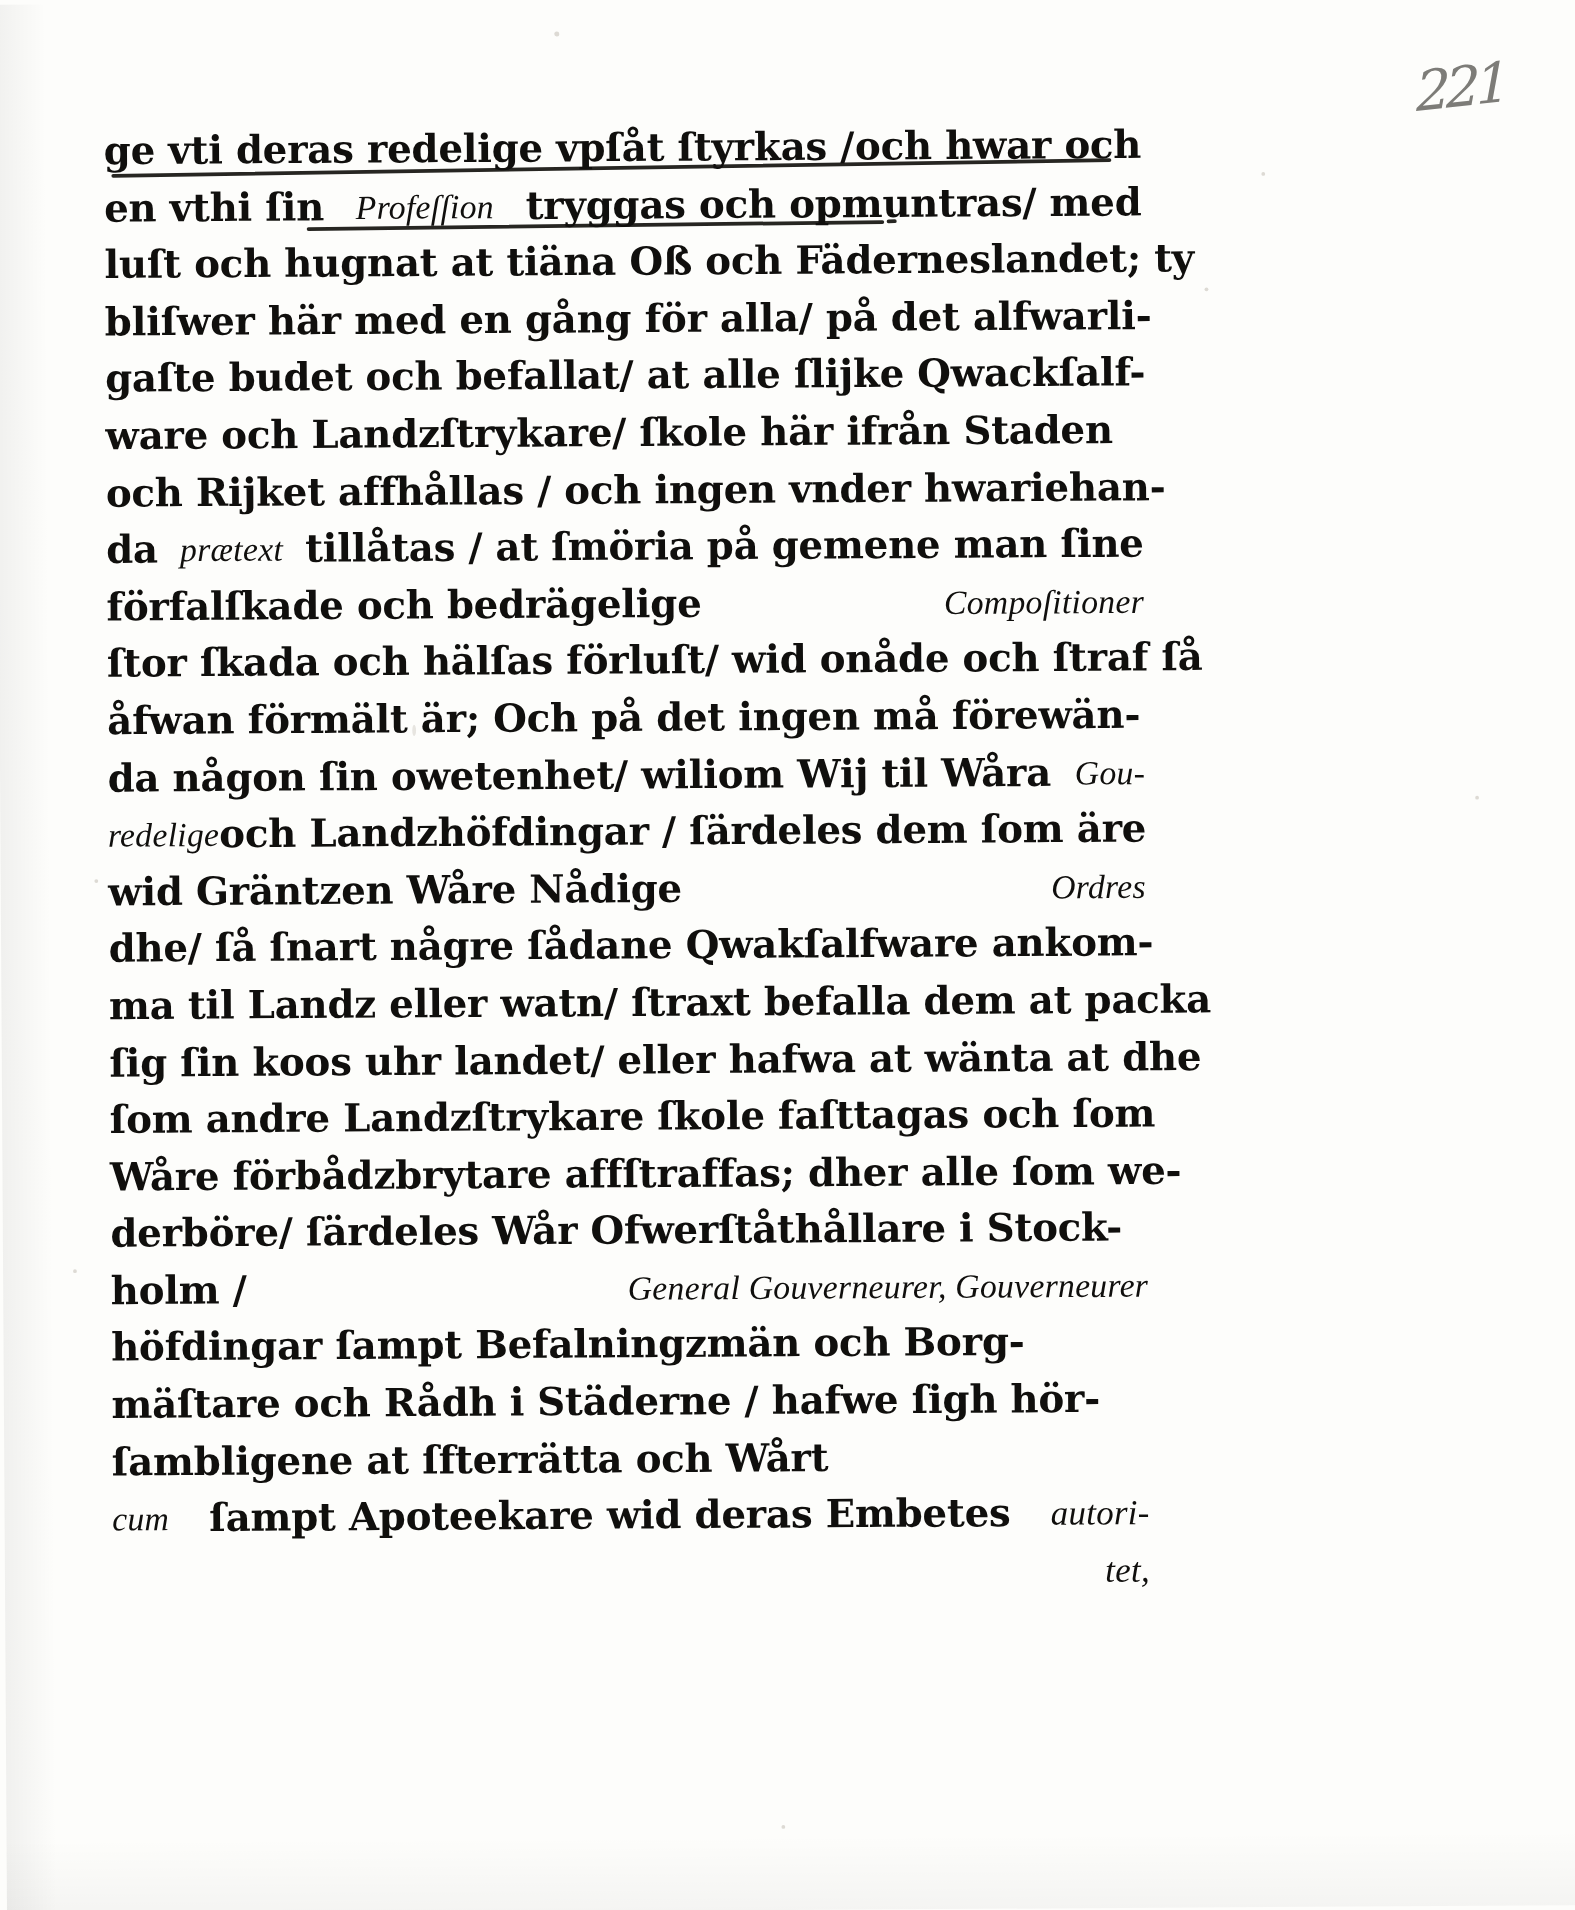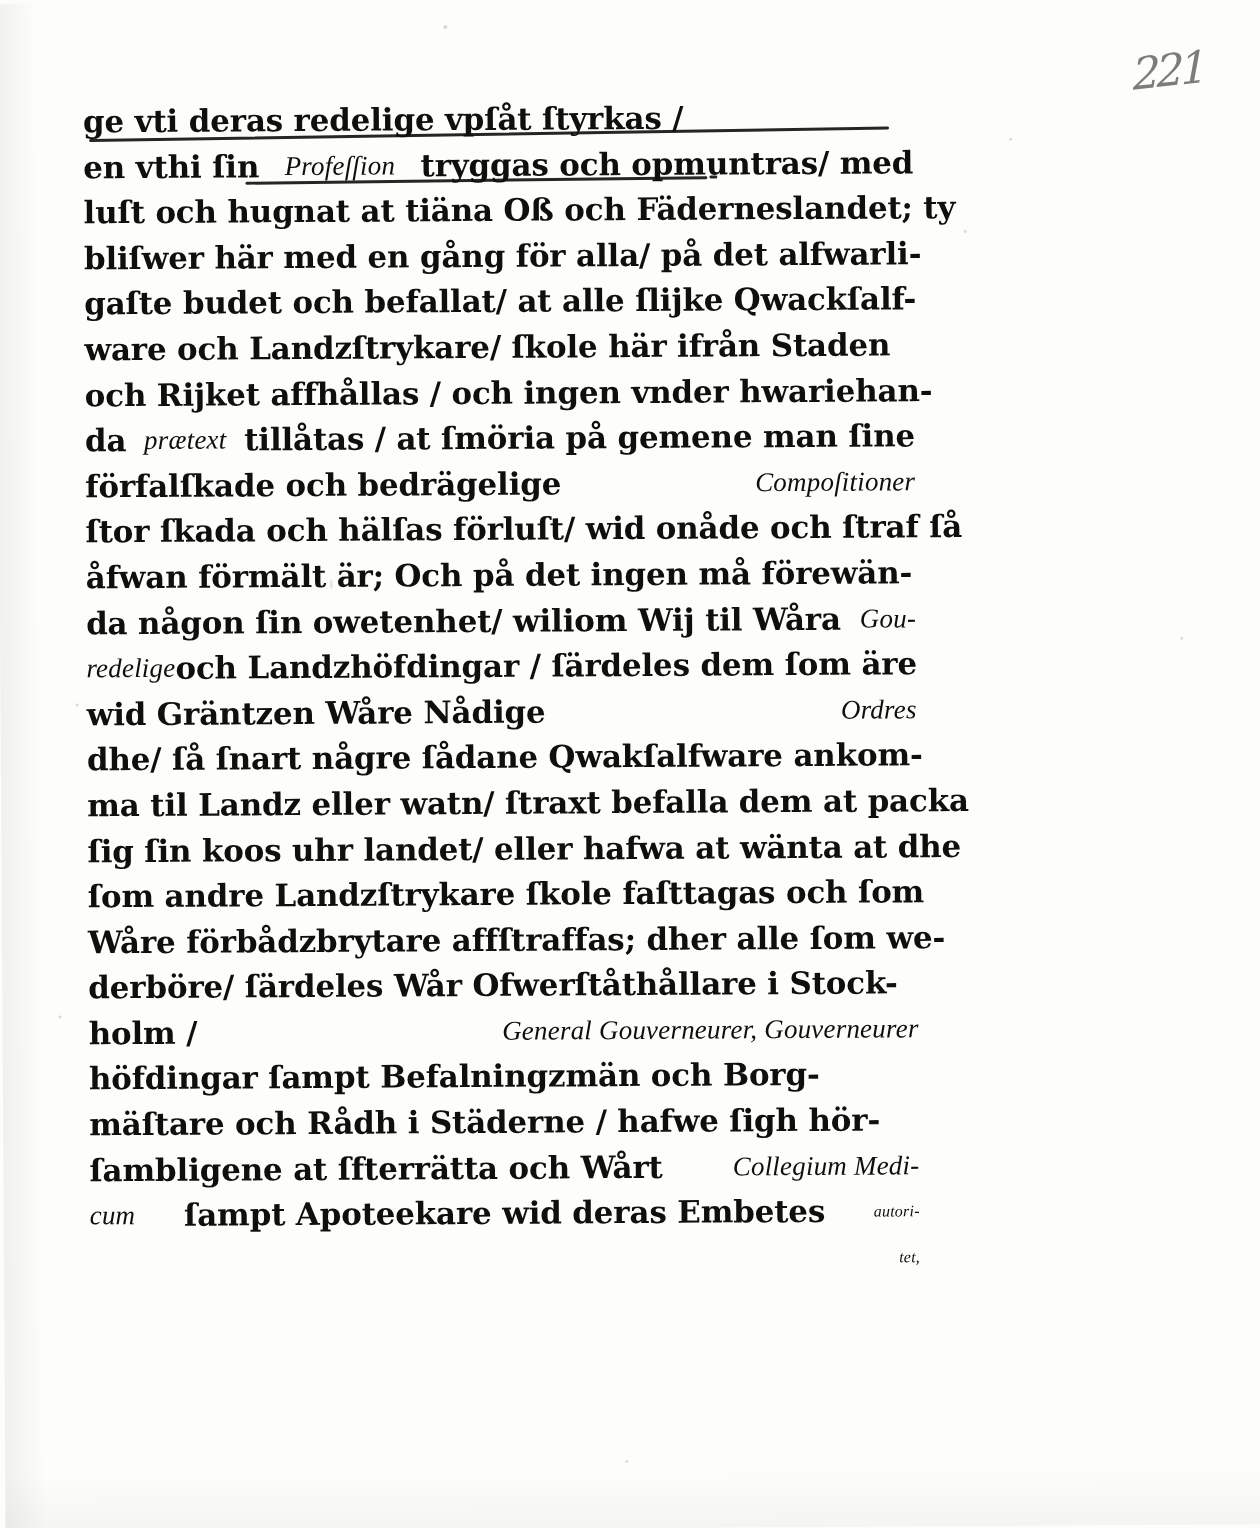--- a/index.html
+++ b/index.html
@@ -69,21 +69,21 @@
   }
   
   .it {
     font-family: "Liberation Serif", serif;
     font-weight: 400;
     font-style: italic;
     font-size: 27px;
     letter-spacing: .2px;
   }
   .it.sm {
-    font-size: 16px;
+    font-size: 28px;
   }
 
   
   .just {
     display: flex;
     justify-content: space-between;
   }
   .just > span { display: inline-block; }
   .right { text-align: right; }
 
@@ -130,20 +130,21 @@
 
     <div id="folio-number">221</div>
 
     <div class="underline-stroke" id="stroke-1"></div>
     <div class="underline-stroke" id="stroke-2"></div>
     <div class="underline-stroke" id="stroke-2b"></div>
 
     <div id="text-block">
         <div class="line just">
           <span class="bl">ge vti deras redelige vpſåt ſtyrkas /</span>
+          <span class="bl">och hwar och</span>
         </div>
         <div class="line just">
           <span class="bl">en vthi ſin</span>
           <span class="it">Profeſſion</span>
           <span class="bl">tryggas och opmuntras/ med</span>
         </div>
         <div class="line just">
           <span class="bl">luſt och hugnat at tiäna Oß och Fäderneslandet; ty</span>
         </div>
         <div class="line just">
@@ -208,21 +209,20 @@
           <span class="it">General Gouverneurer, Gouverneurer</span>
         </div>
         <div class="line just">
           <span class="bl">höfdingar ſampt Befalningzmän och Borg-</span>
         </div>
         <div class="line just">
           <span class="bl">mäſtare och Rådh i Städerne / hafwe ſigh hör-</span>
         </div>
         <div class="line just">
           <span class="bl">ſambligene at ſfterrätta och Wårt</span>
-          <span class="it">Collegium Medi-</span>
         </div>
         <div class="line just">
           <span class="it">cum</span>
           <span class="bl">ſampt Apoteekare wid deras Embetes</span>
           <span class="it sm">autori-</span>
         </div>
         <div class="line right"><span class="it sm">tet,</span></div>
       </div>
 
     <div class="speckle" style="left:447px;top:24px;width:4px;height:4px;"></div>

